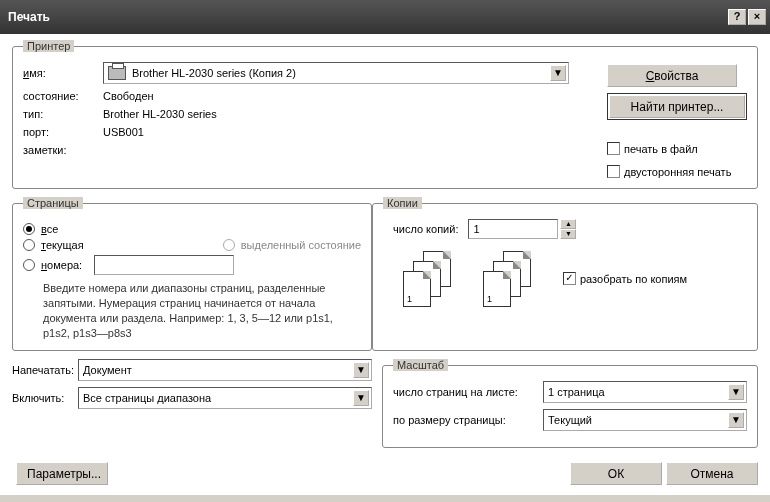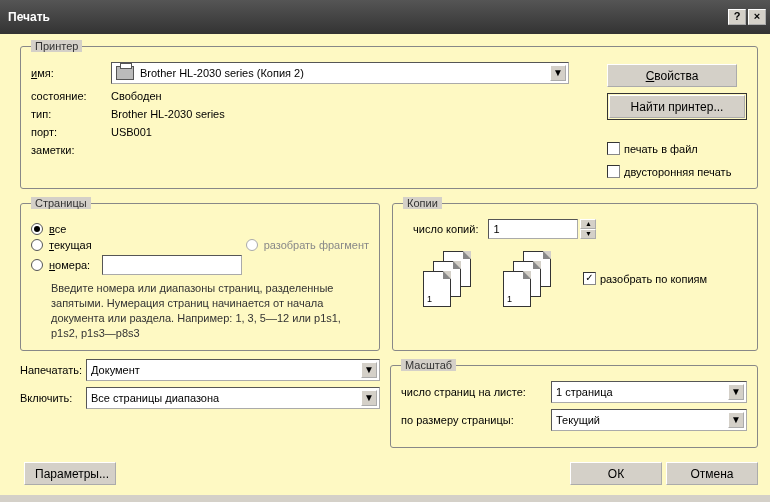--- a/index.html
+++ b/index.html
@@ -29,22 +29,22 @@
   border: 1px outset #fff;
   color: #000;
   font-size: 11px;
   line-height: 13px;
   text-align: center;
   margin-left: 2px;
   cursor: default;
   font-weight: bold;
 }
 .dialog-body {
-  padding: 6px 12px 10px 20px;
-  background: #fef9c3;
+  padding: 6px 12px 10px 12px;
+  background: #ffffff;
 }
 fieldset {
   border: 1px solid #888;
   border-radius: 3px;
   padding: 10px 10px 10px 10px;
   position: relative;
 }
 legend {
   padding: 0 4px;
   color: #333;
@@ -86,21 +86,21 @@
 .right-actions { width: 150px; display: flex; flex-direction: column; gap: 6px; padding-left: 10px; padding-top: 2px; }
 .checkbox-row { display: flex; align-items: center; gap: 4px; margin-top: 4px; }
 .checkbox {
   width: 13px; height: 13px;
   background: #fff;
   border: 1px inset #888;
   text-align: center;
   line-height: 10px;
   font-size: 10px;
 }
-.mid-row { display: flex; gap: 12px; margin-top: 8px; }
+.mid-row { display: flex; gap: 0; margin-top: 8px; }
 .pages-box { width: 360px; }
 .copies-box { flex: 1; }
 .radio-row { display: flex; align-items: center; gap: 6px; margin: 4px 0; }
 .radio {
   width: 12px; height: 12px;
   border: 1px solid #555;
   border-radius: 50%;
   background: #fff;
   display: inline-flex;
   align-items: center;
@@ -254,21 +254,21 @@
         <span class="radio checked"></span>
         <span><span class="underline">в</span><span>се</span></span>
       </div>
       <div class="radio-row" style="justify-content:space-between;">
         <div style="display:flex;align-items:center;gap:6px;">
           <span class="radio"></span>
           <span><span class="underline">т</span><span>екущая</span></span>
         </div>
         <div style="display:flex;align-items:center;gap:6px;" class="disabled">
           <span class="radio" style="border-color:#aaa;"></span>
-          <span>разобрать фрагмент</span>
+          <span>выделенный состояние</span>
         </div>
       </div>
       <div class="radio-row">
         <span class="radio"></span>
         <span><span class="underline">н</span><span>омера:</span></span>
         <span class="text-input" style="margin-left:6px;"></span>
       </div>
       <div class="hint">Введите номера или диапазоны страниц, разделенные запятыми. Нумерация страниц начинается от начала документа или раздела. Например: 1, 3, 5—12 или p1s1, p1s2, p1s3—p8s3</div>
     </fieldset>
 

